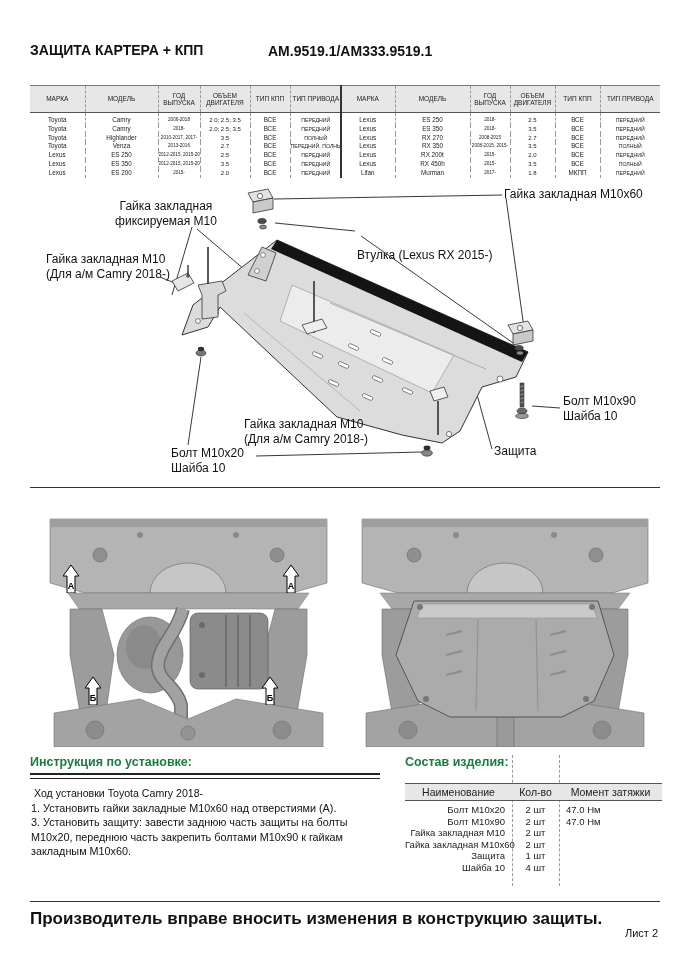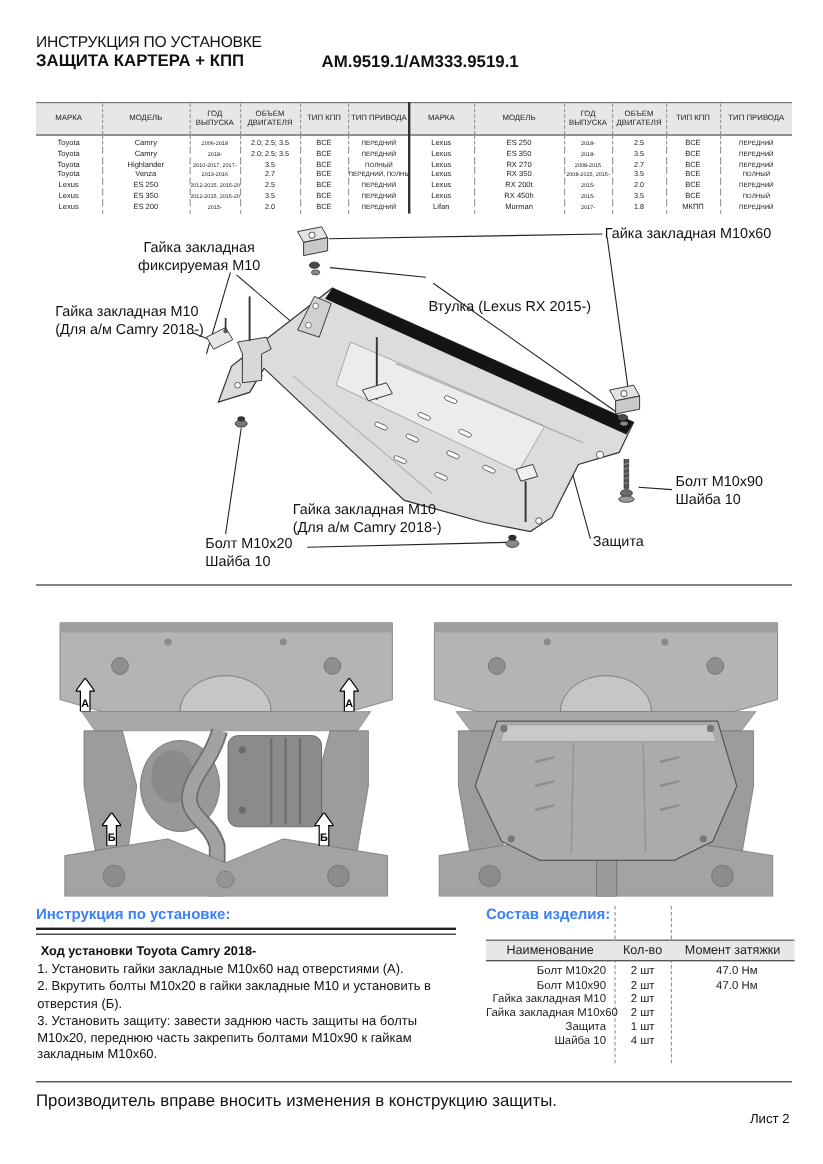--- a/index.html
+++ b/index.html
@@ -39,50 +39,49 @@
 
   
   .photo{position:absolute;top:505px;height:242px;}
   #photo-left{left:40px;width:297px;}
   #photo-right{left:350px;width:310px;}
   .marker{position:absolute;width:16px;height:28px;}
   .marker text{font-family:"Liberation Sans",sans-serif;font-weight:700;font-size:9px;}
 
   
   .instr{position:absolute;left:30px;top:755px;width:350px;}
-  .sec-title{font-size:12.5px;font-weight:700;color:#3b82f6;}
+  .sec-title{font-size:12.5px;font-weight:700;color:#15803d;}
   .rule2{margin-top:4px;height:3px;border-top:2px solid #222;border-bottom:1px solid #222;}
-  .instr-sub{margin:8px 0 2px 4px;font-size:10.6px;font-weight:700;color:#111;}
+  .instr-sub{margin:8px 0 2px 4px;font-size:10.6px;font-weight:400;color:#111;}
   .step{margin-left:1px;font-size:10.8px;line-height:1.32;color:#111;}
 
   
   .parts{position:absolute;left:405px;top:755px;width:257px;height:135px;}
   .parts .vline{position:absolute;top:0;height:131px;border-left:1px dashed #999;}
   .parts .v1{left:107px;} .parts .v2{left:154px;}
   .parts-table{position:absolute;left:0;top:28px;width:257px;border-collapse:collapse;table-layout:fixed;}
   .parts-table th{font-weight:400;font-size:10.5px;background:#e7e7e7;border-top:1px solid #555;
     border-bottom:1px solid #555;height:16px;padding:0;text-align:center;color:#222;}
   .parts-table td{font-size:9.5px;line-height:11.6px;padding:0;color:#222;white-space:nowrap;}
   .parts-table td:nth-child(1){text-align:right;padding-right:7px;}
   .parts-table td:nth-child(2){text-align:center;}
-  .parts-table td:nth-child(3){text-align:center;padding-left:7px;margin-left:14px;}
+  .parts-table td:nth-child(3){text-align:left;padding-left:7px;margin-left:14px;}
   .parts-table tbody tr:first-child td{padding-top:3px;}
 
   
-  .f-line1{position:absolute;left:30px;top:909px;font-size:14px;color:#111;}
+  .f-line1{position:absolute;left:30px;top:909px;font-size:17px;color:#111;font-weight:bold;}
   .f-line2{position:absolute;left:30px;top:925px;font-size:11.3px;color:#111;}
   .f-line2 a{color:#111;text-decoration:none;font-weight:700;}
   .f-sheet{position:absolute;right:28px;top:927px;font-size:11px;color:#111;margin-left:16px;}
 </style>
 </head>
 <body>
 
 <div class="page">
 
-  <div class="title1">ИНСТРУКЦИЯ ПО УСТАНОВКЕ</div>
   <div class="title2">ЗАЩИТА КАРТЕРА + КПП</div>
   <div class="partnum">АМ.9519.1/АМ333.9519.1</div>
 
   <table class="fit-table" style="left:30px;width:311px;">
     <colgroup>
         <col style="width:55px">
         <col style="width:73px">
         <col style="width:42px">
         <col style="width:50px">
         <col style="width:40px">
@@ -439,21 +438,20 @@
         <circle cx="236" cy="194" r="3" fill="#777"></circle>
     </svg>
   </div>
 
   <div class="instr">
     <div class="sec-title">Инструкция по установке:</div>
     <div class="rule2"></div>
     <div class="instr-sub">Ход установки Toyota Camry 2018-</div>
     <div>
         <div class="step">1. Установить гайки закладные М10х60 над отверстиями (А).</div>
-        <div class="step">2. Вкрутить болты М10х20 в гайки закладные М10 и установить в отверстия (Б).</div>
         <div class="step">3. Установить защиту: завести заднюю часть защиты на болты М10х20, переднюю часть закрепить болтами М10х90 к гайкам закладным М10х60.</div>
       </div>
   </div>
 
   <div class="parts">
     <div class="vline v1"></div>
     <div class="vline v2"></div>
     <div class="sec-title">Состав изделия:</div>
     <table class="parts-table">
       <colgroup>

